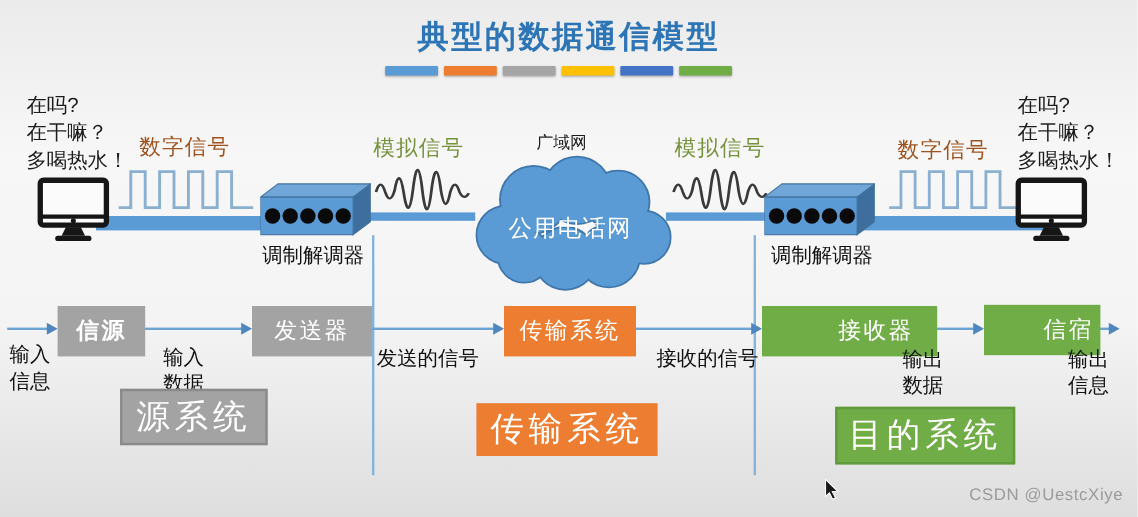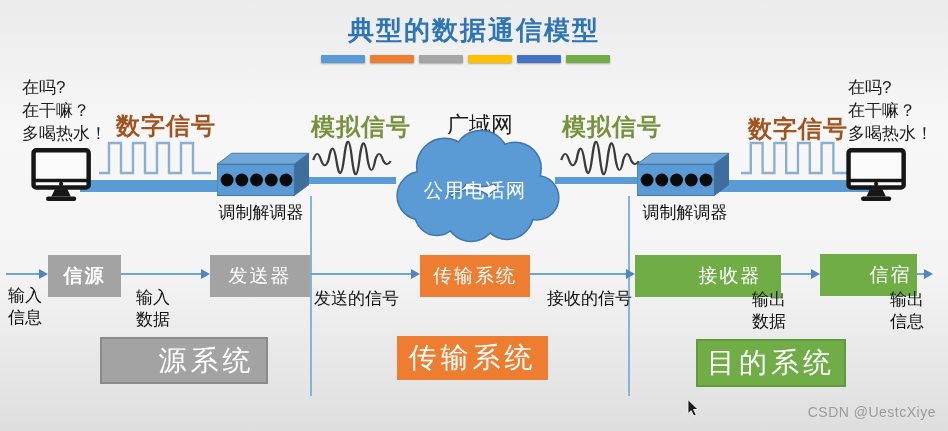--- a/index.html
+++ b/index.html
@@ -9,24 +9,24 @@
     background:linear-gradient(180deg,#ebebeb 0%,#f7f7f7 30%,#f4f4f4 62%,#dedede 100%);
   }
   .abs{position:absolute;}
   .title{
     position:absolute;left:0;right:0;top:13px;margin:0;text-align:center;
     font-size:26px;font-weight:bold;color:#2e75b6;letter-spacing:2px;
   }
   .bars{position:absolute;left:321px;top:55px;display:flex;gap:5px;}
   .bar{width:44px;height:8px;border-radius:1px;box-shadow:0 1px 2px rgba(0,0,0,.3);}
   .chat{position:absolute;font-size:17px;color:#1c1c1c;line-height:23px;font-weight:500;}
-  .siglabel{position:absolute;font-size:24px;font-weight:bold;letter-spacing:1px;}
+  .siglabel{position:absolute;font-size:18px;font-weight:normal;letter-spacing:1px;}
   .digital{color:#a0531f;}
   .analog{color:#76923c;}
-  .wan{position:absolute;font-size:22px;color:#1c1c1c;}
+  .wan{position:absolute;font-size:14px;color:#1c1c1c;}
   .thickline{position:absolute;height:12px;background:#5b9bd5;}
   .thinline{position:absolute;height:7px;background:#5b9bd5;}
   .modemlabel{position:absolute;font-size:17px;color:#111;width:110px;text-align:center;}
   .vline{position:absolute;width:2px;background:#85b3da;}
   .arrow{position:absolute;height:2px;background:#6ea4d4;}
   .arrow::after{
     content:"";position:absolute;right:-2px;top:-4px;
     border-left:9px solid #4f86c0;border-top:5px solid transparent;border-bottom:5px solid transparent;
   }
   .fbox{
@@ -193,21 +193,21 @@
   <div class="flabel" style="left:547px;top:288px;">接收的信号</div>
   <div class="flabel" style="left:752px;top:289px;">
     <div>输出</div>
     <div>数据</div>
   </div>
   <div class="flabel" style="left:890px;top:289px;">
     <div>输出</div>
     <div>信息</div>
   </div>
 
-  <div class="sysbox sys-gray" style="left:100px;top:337px;width:119px;height:43px;padding-left:45px;">源系统</div>
+  <div class="sysbox sys-gray" style="left:100px;top:324px;width:119px;height:43px;">源系统</div>
   <div class="sysbox sys-orange" style="left:397px;top:336px;width:151px;height:44px;">传输系统</div>
   <div class="sysbox sys-green" style="left:696px;top:339px;width:146px;height:44px;">目的系统</div>
 
   <svg class="abs" style="left:686px;top:399px;" width="14" height="18" viewBox="0 0 10 16">
     <path d="M0.5,0.5 L0.5,13 L3.4,10.4 L5.7,15.2 L7.9,14.1 L5.5,9.4 L9.5,9.3 Z" fill="#1a1a1a" stroke="#ffffff" stroke-width="0.8"></path>
   </svg>
 
   <div class="wm-csdn">CSDN @UestcXiye</div>
 
 </div>

